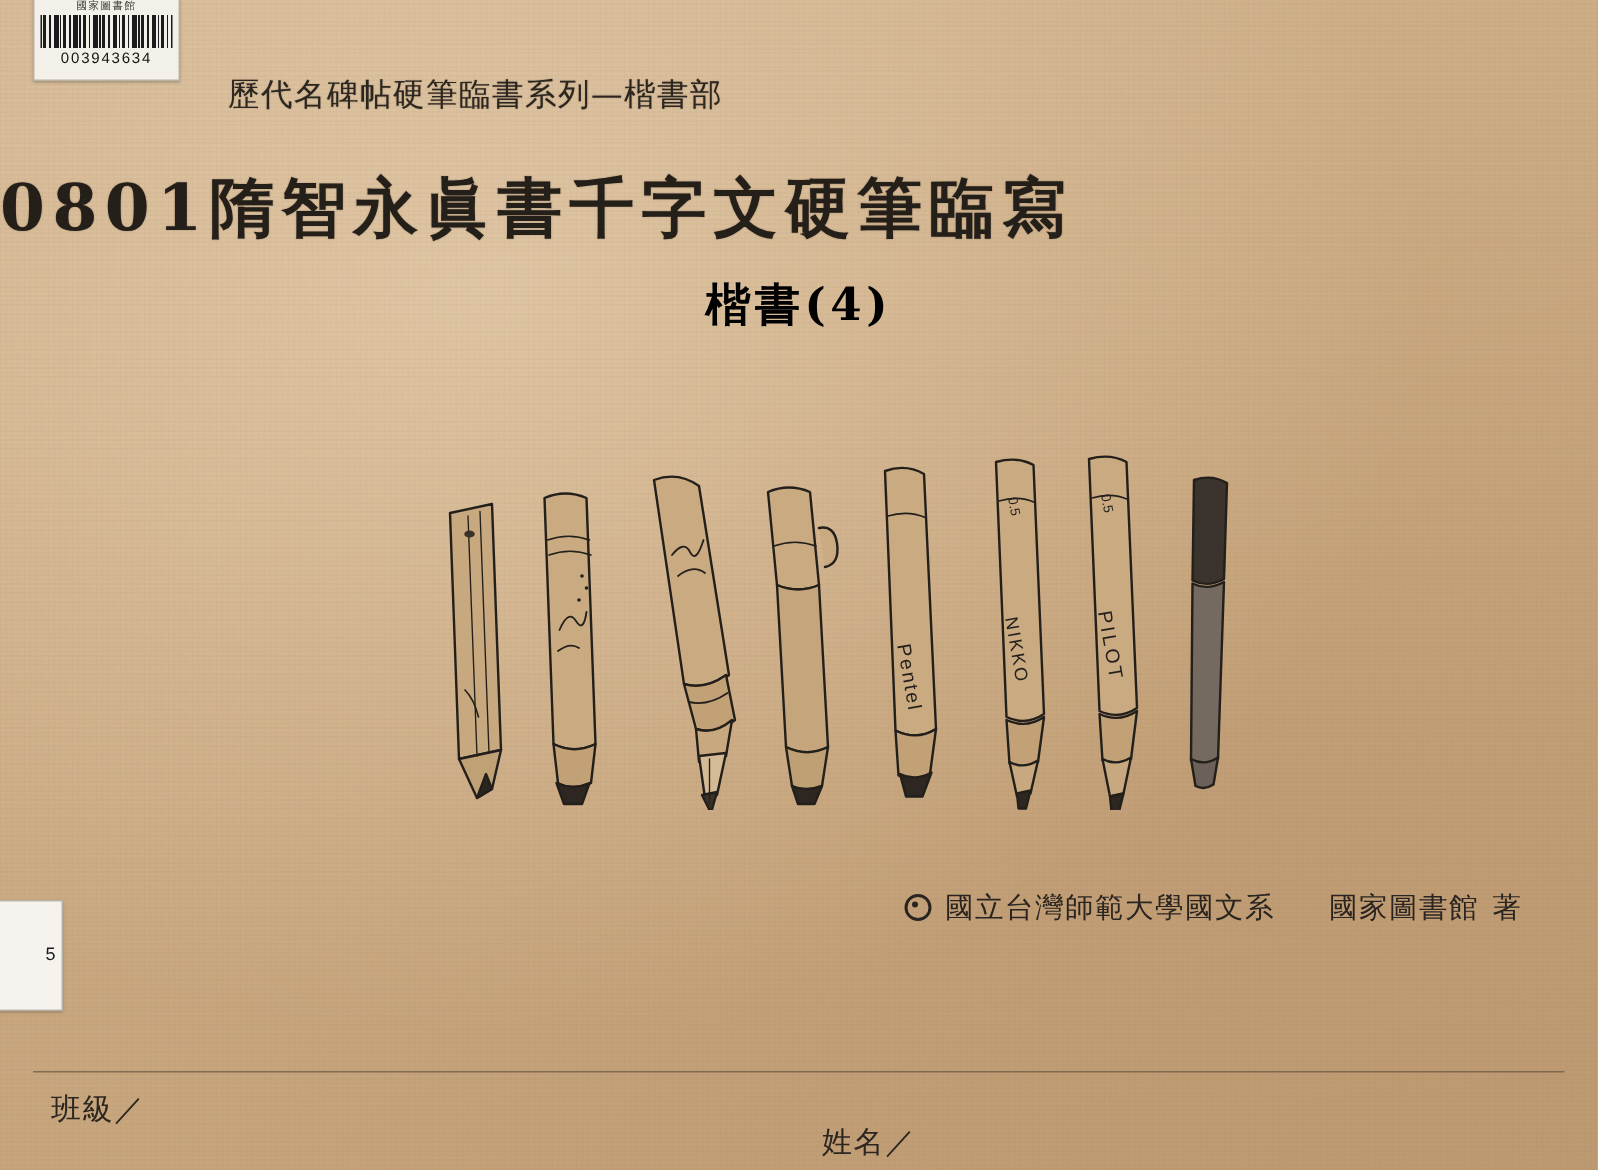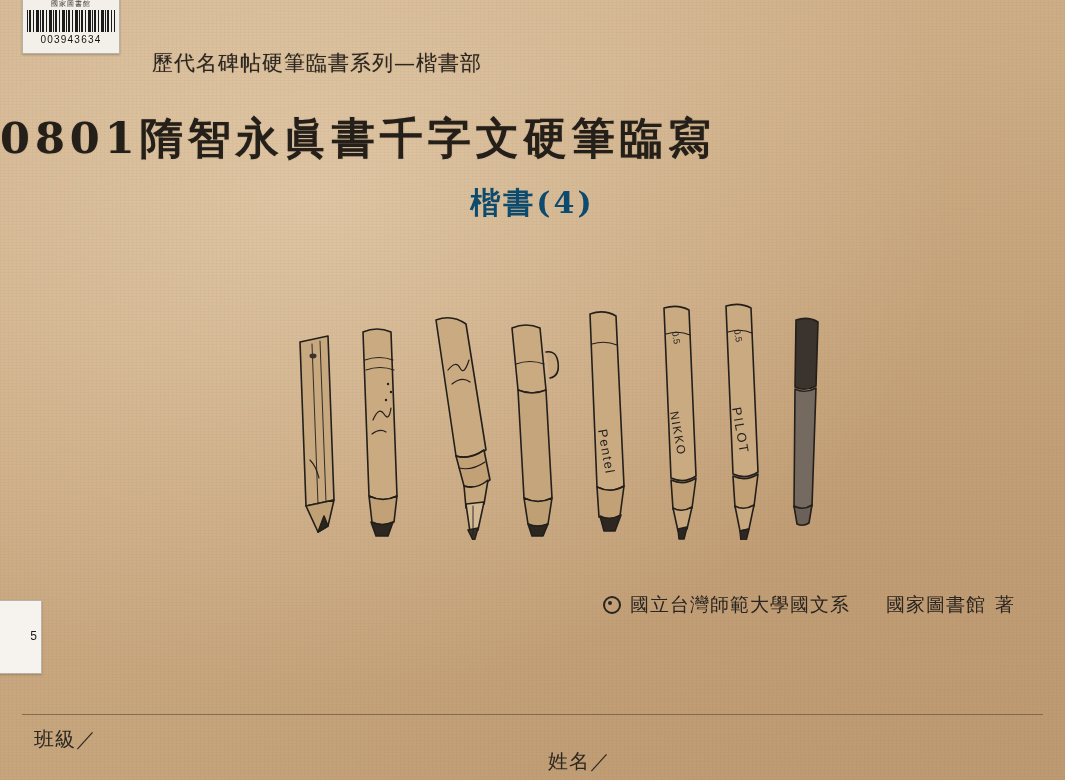--- a/index.html
+++ b/index.html
@@ -68,21 +68,21 @@
   }
   .main-title{
     position:absolute;left:0;right:0;top:110px;text-align:left;
     font-size:43px;font-weight:bold;color:#241f19;
     letter-spacing:5px;
     font-family:"DejaVu Serif", serif;
     text-shadow:0 0 1px rgba(50,38,25,0.45);
   }
   .sub-title{
     position:absolute;left:0;right:0;top:183px;text-align:center;
-    font-size:30px;font-weight:bold;color:#0c4a6e;
+    font-size:30px;font-weight:bold;color:#000000;
     letter-spacing:3px;
     font-family:"DejaVu Serif", serif;
   }
 
   
   .credits{
     position:absolute;right:50px;top:592px;
     display:flex;flex-direction:row;gap:14px;
   }
   .credit-row{

